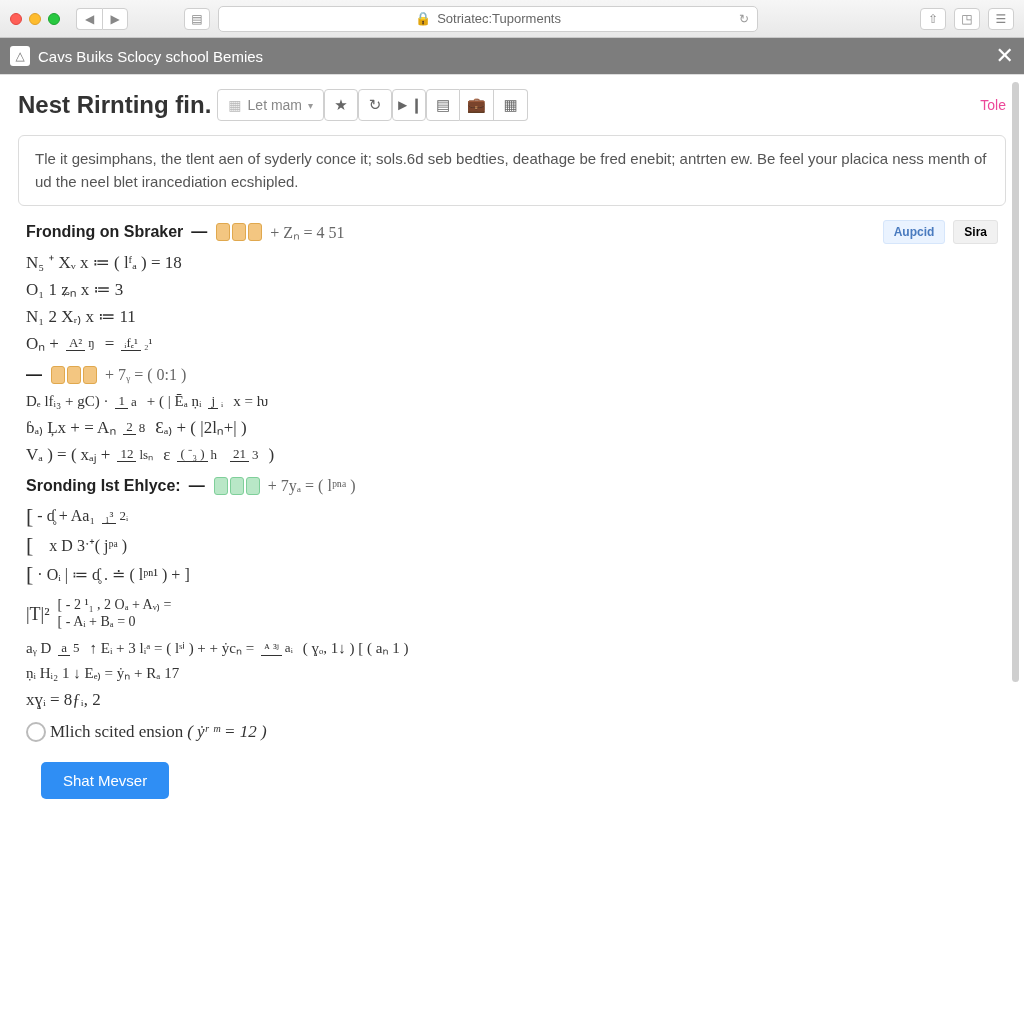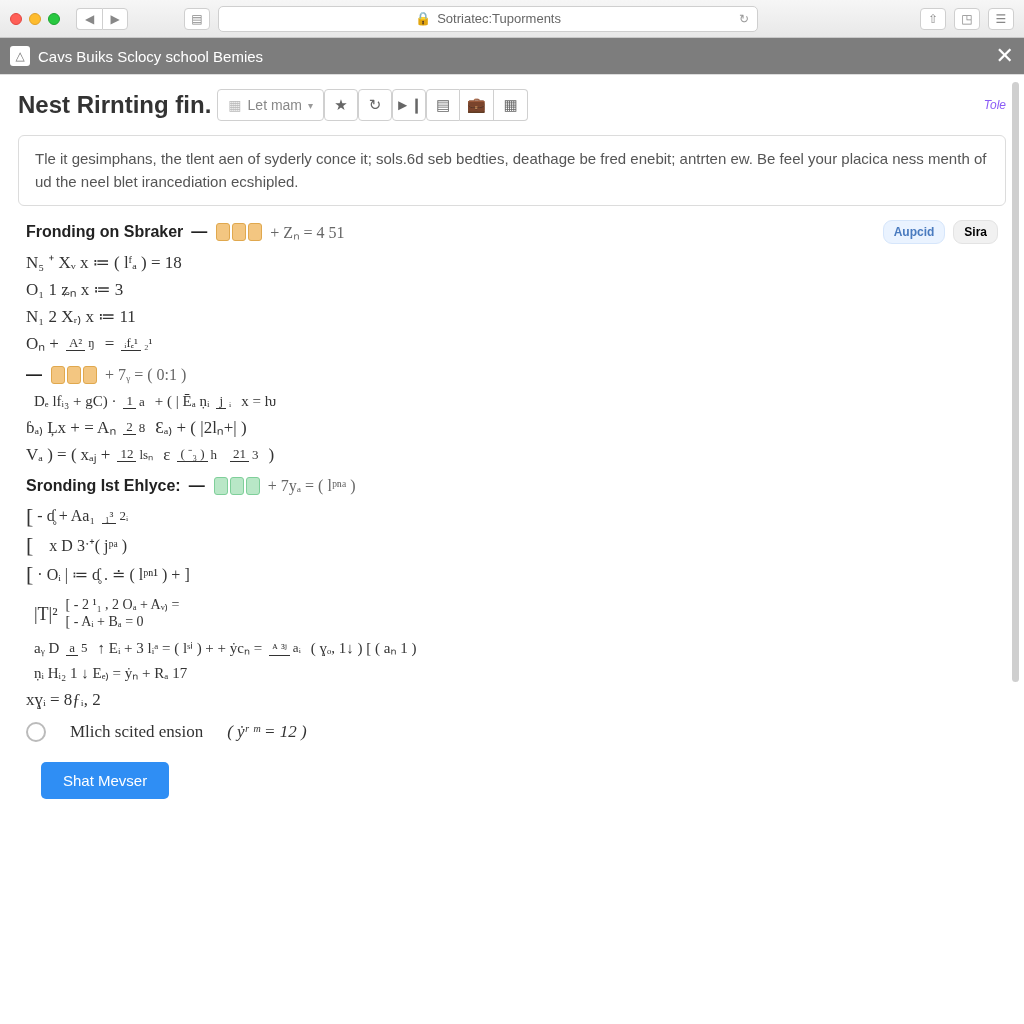--- a/index.html
+++ b/index.html
@@ -79,21 +79,21 @@
   .icon-btn{
     width:34px;height:32px;border:1px solid #d0d0d0;border-radius:4px;
     background:#fff;display:flex;align-items:center;justify-content:center;
     color:#666;font-size:15px;
   }
   .btn-group{display:flex;}
   .btn-group .icon-btn{border-radius:0;}
   .btn-group .icon-btn:first-child{border-radius:4px 0 0 4px;}
   .btn-group .icon-btn:last-child{border-radius:0 4px 4px 0;}
   .btn-group .icon-btn + .icon-btn{border-left:none;}
-  .toolbar-right{margin-left:auto;color:#8b5cf6;font-size:12px;font-style:italic;}
+  .toolbar-right{margin-left:auto;color:#ec4899;font-size:14px;}
   
   .desc {
     margin:6px 18px 14px 18px;
     border:1px solid #dcdcdc;border-radius:6px;
     padding:12px 16px;color:#555;line-height:1.5;font-size:15px;
   }
   
   .content{padding:0 26px 20px 26px;}
   .sec-head{
     display:flex;align-items:center;gap:8px;
@@ -104,21 +104,21 @@
     display:inline-flex;gap:2px;margin-left:2px;
   }
   .pill span{
     width:14px;height:18px;border-radius:3px;
     background:#f3c681;border:1px solid #e0a84e;
   }
   .pill.green span{background:#b9e7c7;border-color:#7fcf9a;}
   .sec-eq{color:#666;font-weight:400;font-family:"Times New Roman",serif;}
   .badges{margin-left:auto;display:flex;gap:8px;}
   .badge{
-    font-size:12px;padding:4px 10px;border-radius:9px;
+    font-size:12px;padding:4px 10px;border-radius:3px;
     background:#eaf3ff;color:#4a7bbf;border:1px solid #d6e6fb;
   }
   .badge.alt{background:#f1f1f1;color:#000000;border-color:#e3e3e3;}
   .eq-line{
     font-family:"Times New Roman", serif;
     font-size:17px;color:#333;
     margin:10px 0 10px 0;
     display:flex;align-items:center;gap:4px;
     line-height:1;
   }
@@ -129,36 +129,36 @@
   }
   .frac .num{border-bottom:1px solid #333;padding:0 3px;}
   .frac .den{padding:0 3px;}
   .bracket-block{
     font-family:"Times New Roman",serif;font-size:16px;color:#333;
     margin:6px 0;
   }
   .bracket-row{display:flex;align-items:center;gap:4px;margin:3px 0;}
   .lbr{font-size:22px;}
   .radio-row{
-    display:flex;gap:24px;margin-top:14px;
+    display:flex;gap:4px;margin-top:14px;
     font-family:"Times New Roman",serif;font-size:17px;color:#333;
   }
   .radio{
     width:20px;height:20px;border:2px solid #bbb;border-radius:50%;background:#fff;
   }
   .primary-btn{
     margin:20px 0 0 15px;
     background:#2f8ef4;color:#fff;border:none;
     padding:10px 22px;border-radius:5px;font-size:15px;font-weight:500;
   }
   .thumb{
     position:absolute;right:5px;top:82px;width:7px;height:600px;
     background:#cfcfcf;border-radius:4px;
   }
-  .eq-line.small{font-size:15px;margin-left:8px;}
+  .eq-line.small{font-size:15px;}
   .dash{letter-spacing:-1px;}
 </style>
 </head>
 <body>
 
 <div class="browser-bar">
   <div class="traffic">
     <div class="tl t-red"></div>
     <div class="tl t-yel"></div>
     <div class="tl t-grn"></div>

